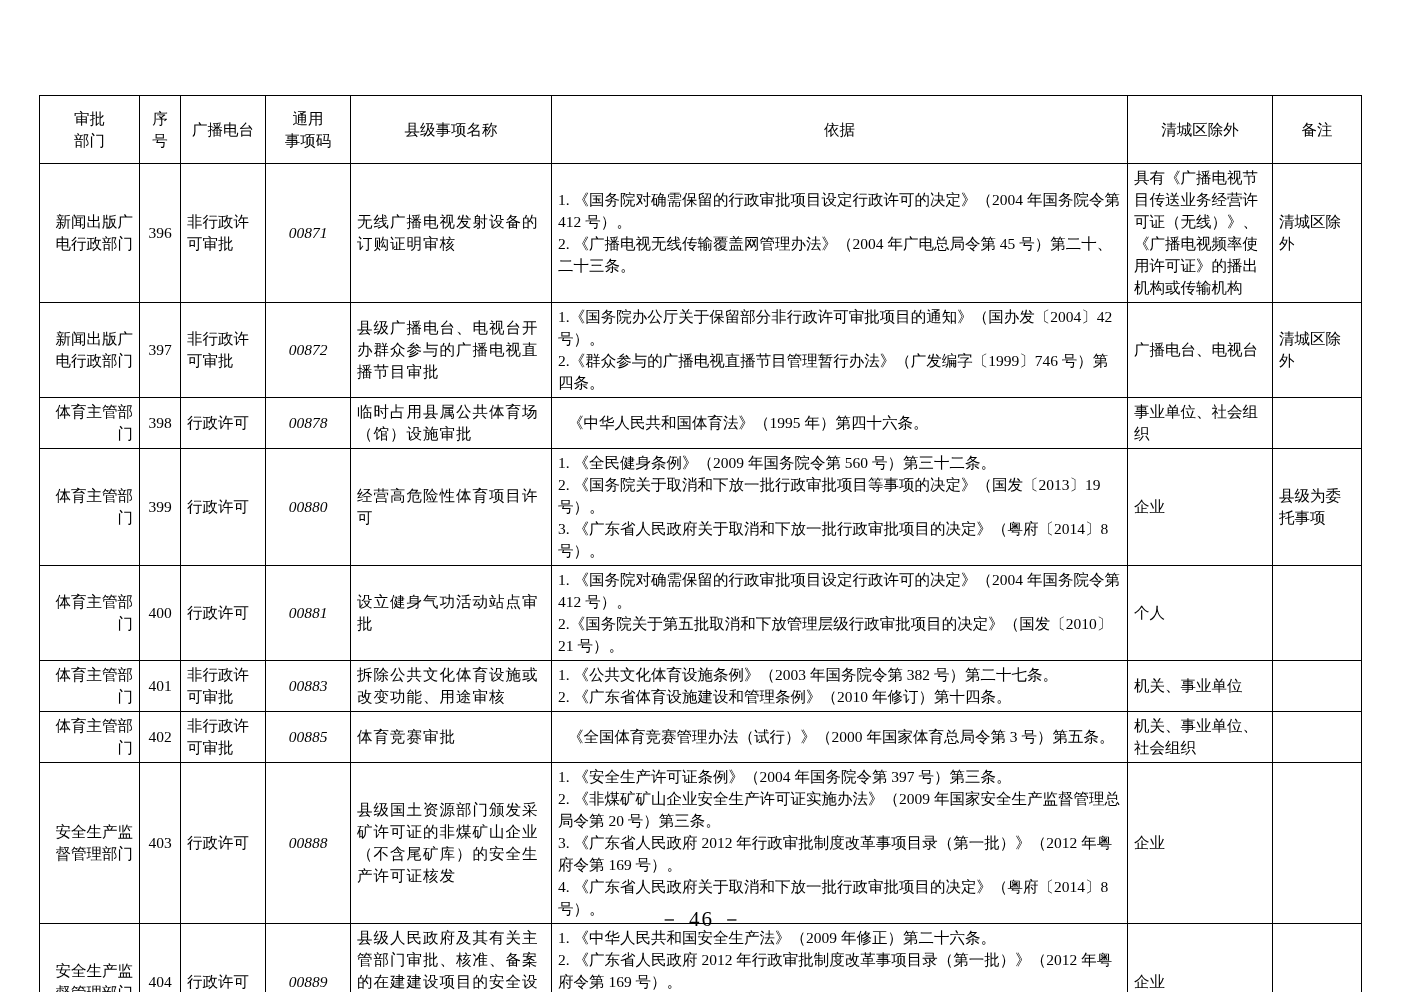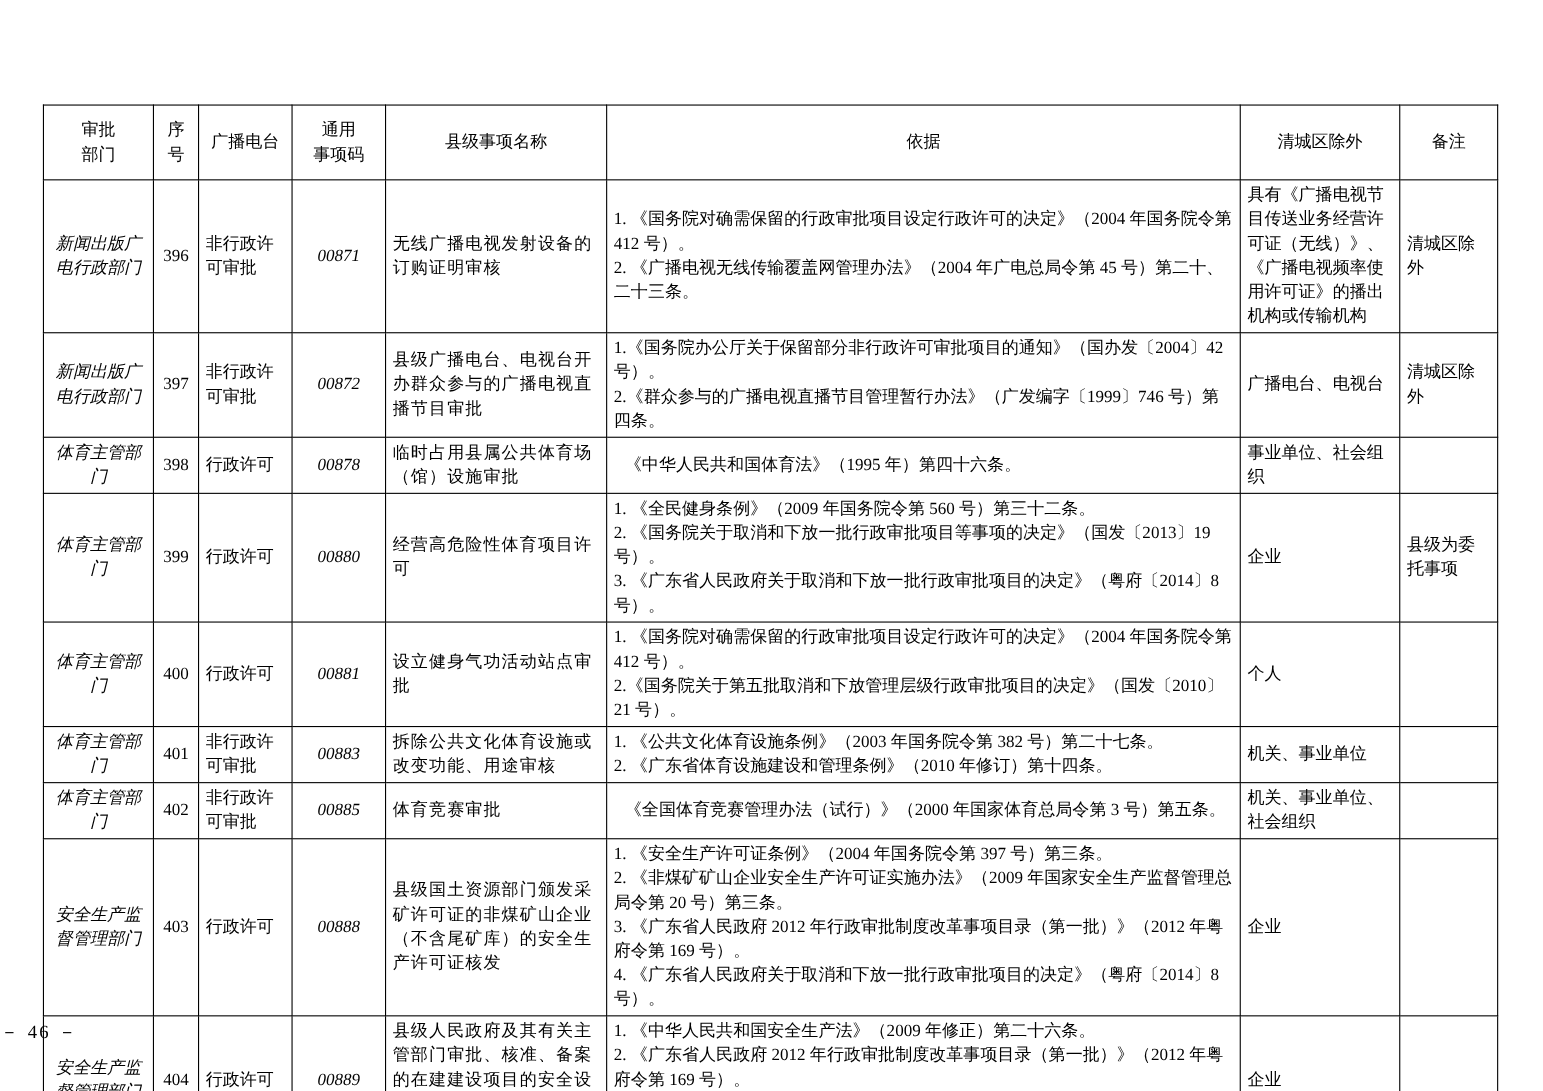--- a/index.html
+++ b/index.html
@@ -28,38 +28,37 @@
     border: 1px solid #000000;
     vertical-align: middle;
     padding: 3px 6px;
     font-weight: normal;
     overflow: hidden;
   }
   .doc-table th {
     text-align: center;
     white-space: pre-line;
   }
-  .c-dept   { text-align: center; padding-left: 9px; font-style: italic; }
+  .c-dept   { text-align: right; padding-left: 9px; }
   .c-serial { text-align: center; }
   .c-cat    { text-align: left; padding-left: 9px; }
   .c-code   { text-align: center; font-style: italic; }
   .c-name   { text-align: left; padding-left: 11px; letter-spacing: 1px; }
   .c-basis  { text-align: left; padding-left: 9px; padding-right: 9px; white-space: pre-line; }
   .c-basis.centered { padding-left: 16px; }
   .c-target { text-align: left; padding-left: 8px; }
   .c-remark { text-align: left; padding-left: 8px; }
   .page-footer {
     position: absolute;
     left: 0;
     top: 905px;
     width: 100%;
-    text-align: left;
-    font-size: 17px;
+    text-align: center;
+    font-size: 21px;
     letter-spacing: 2px;
-    margin-top: 22px;
   }
 </style>
 </head>
 <body>
 
 <table class="doc-table">
   <colgroup>
     <col style="width:100px">
     <col style="width:41px">
     <col style="width:85px">

